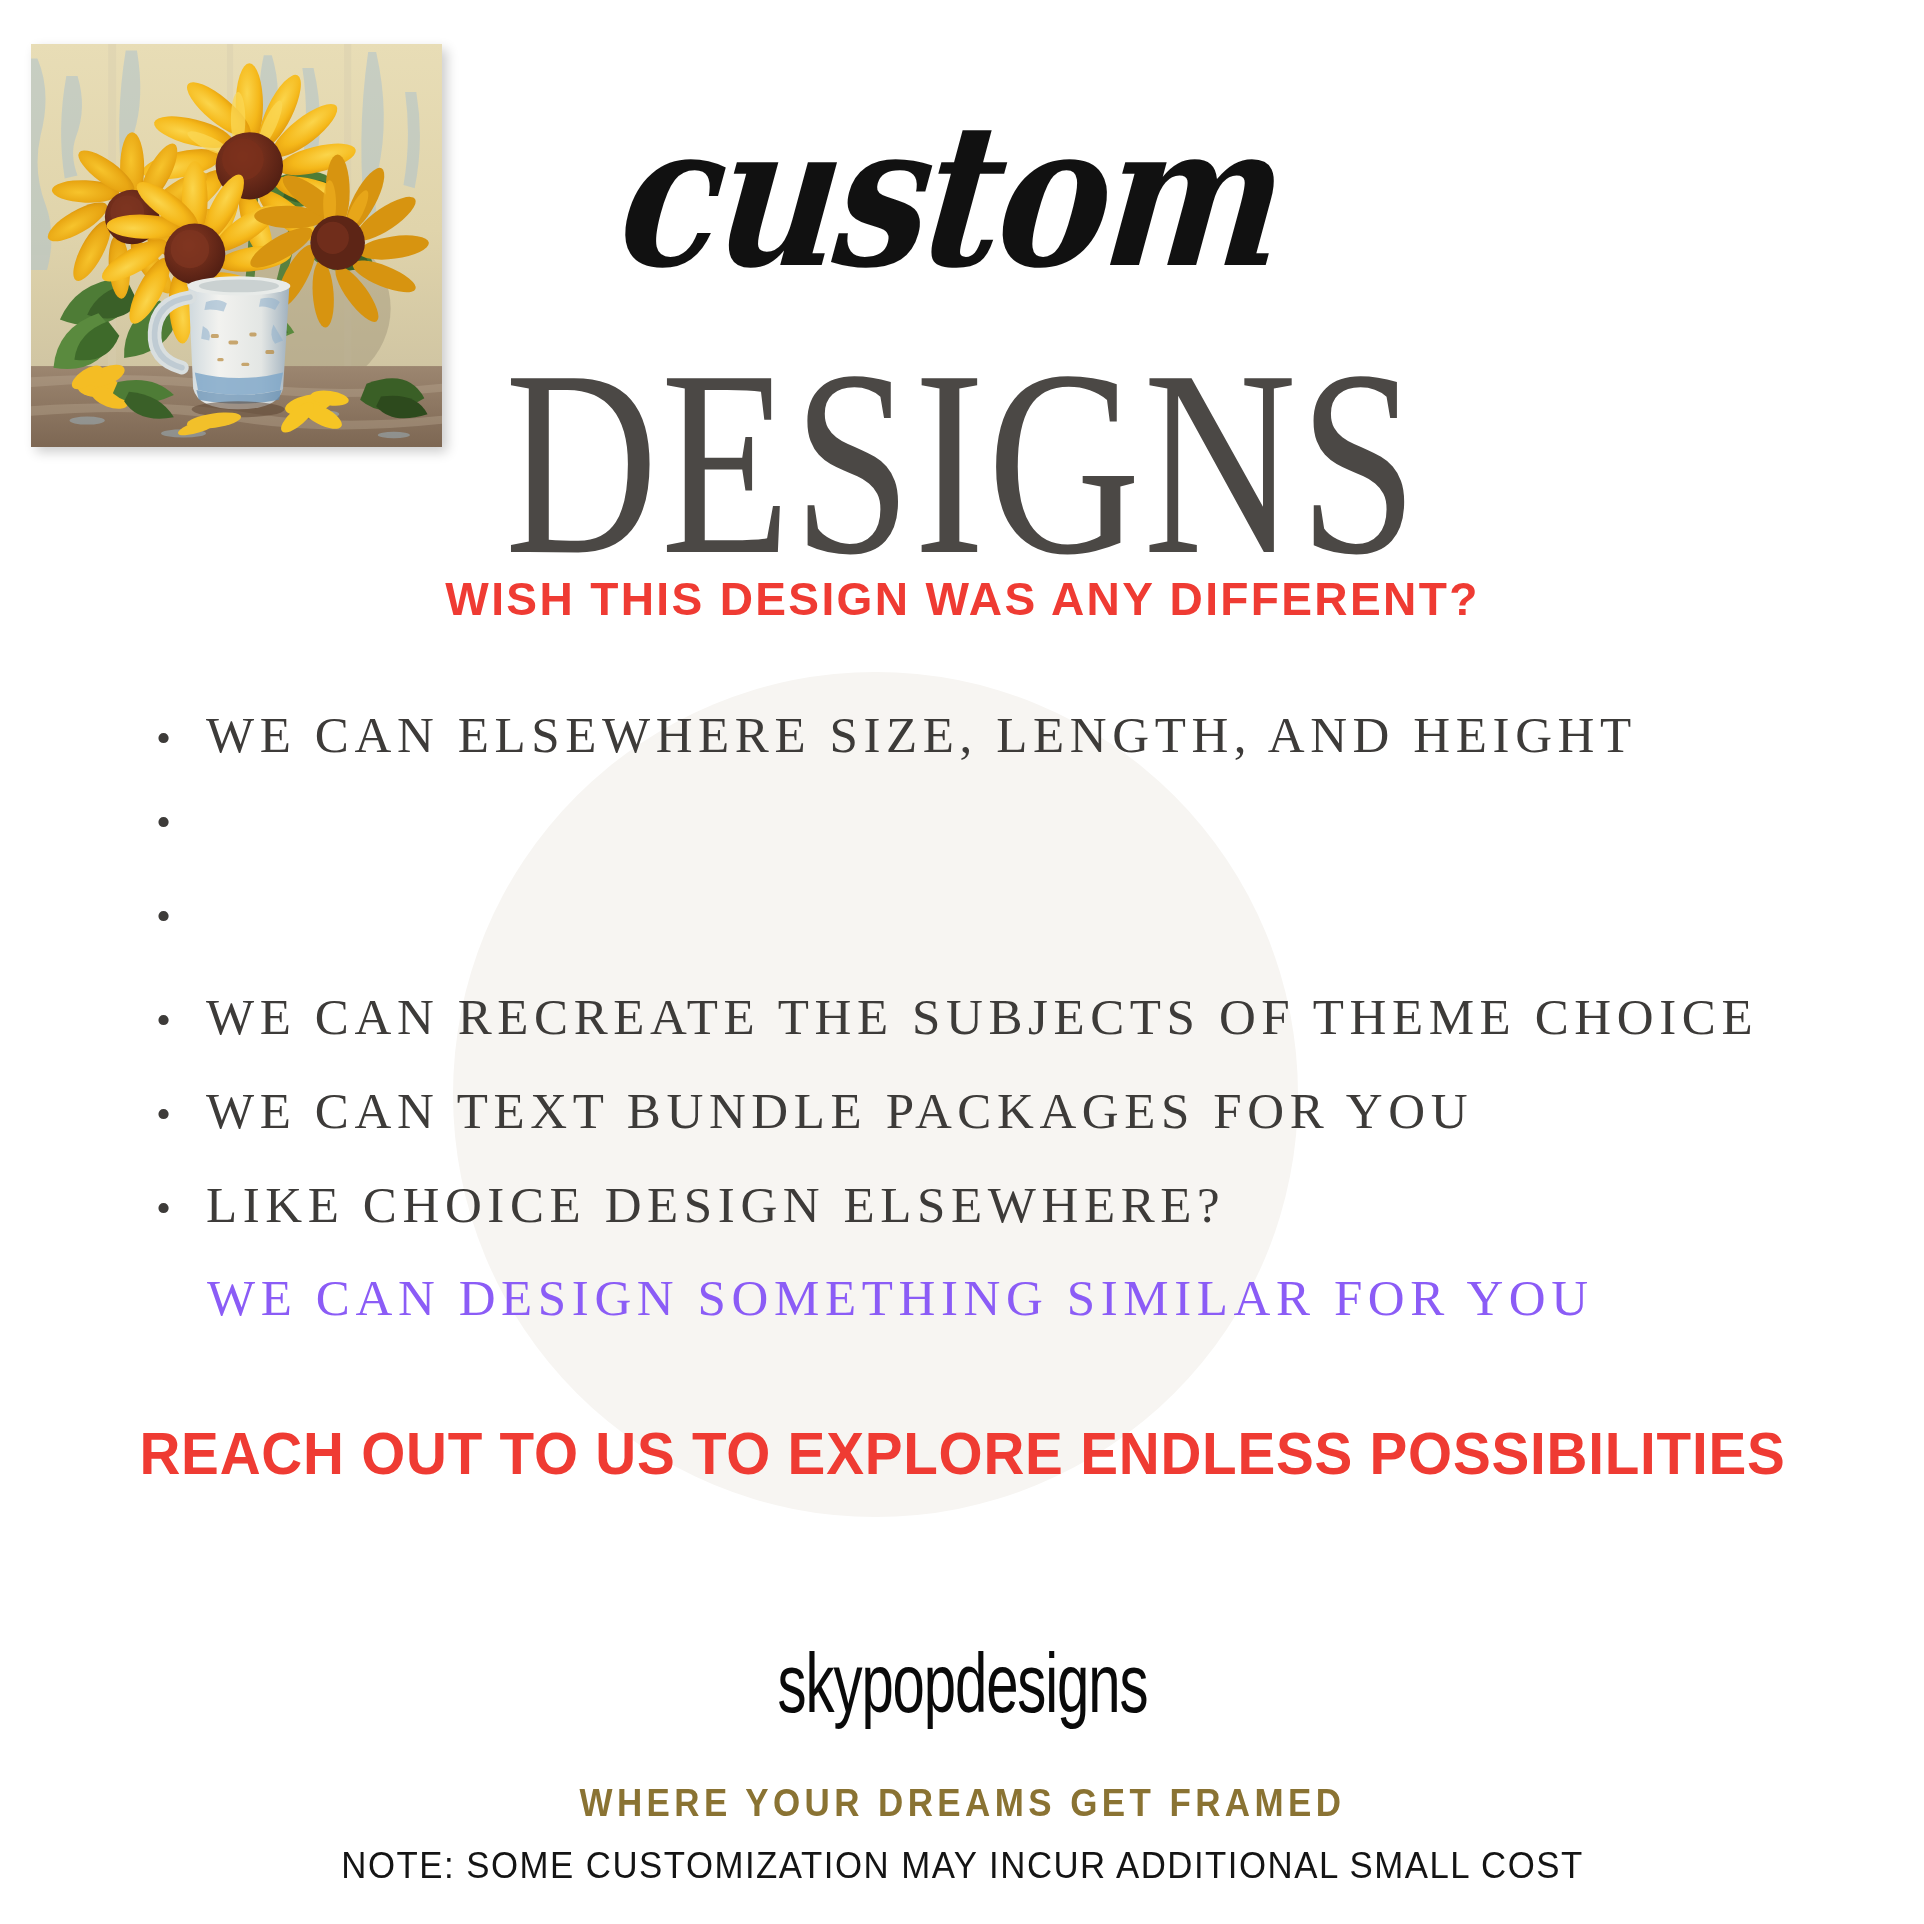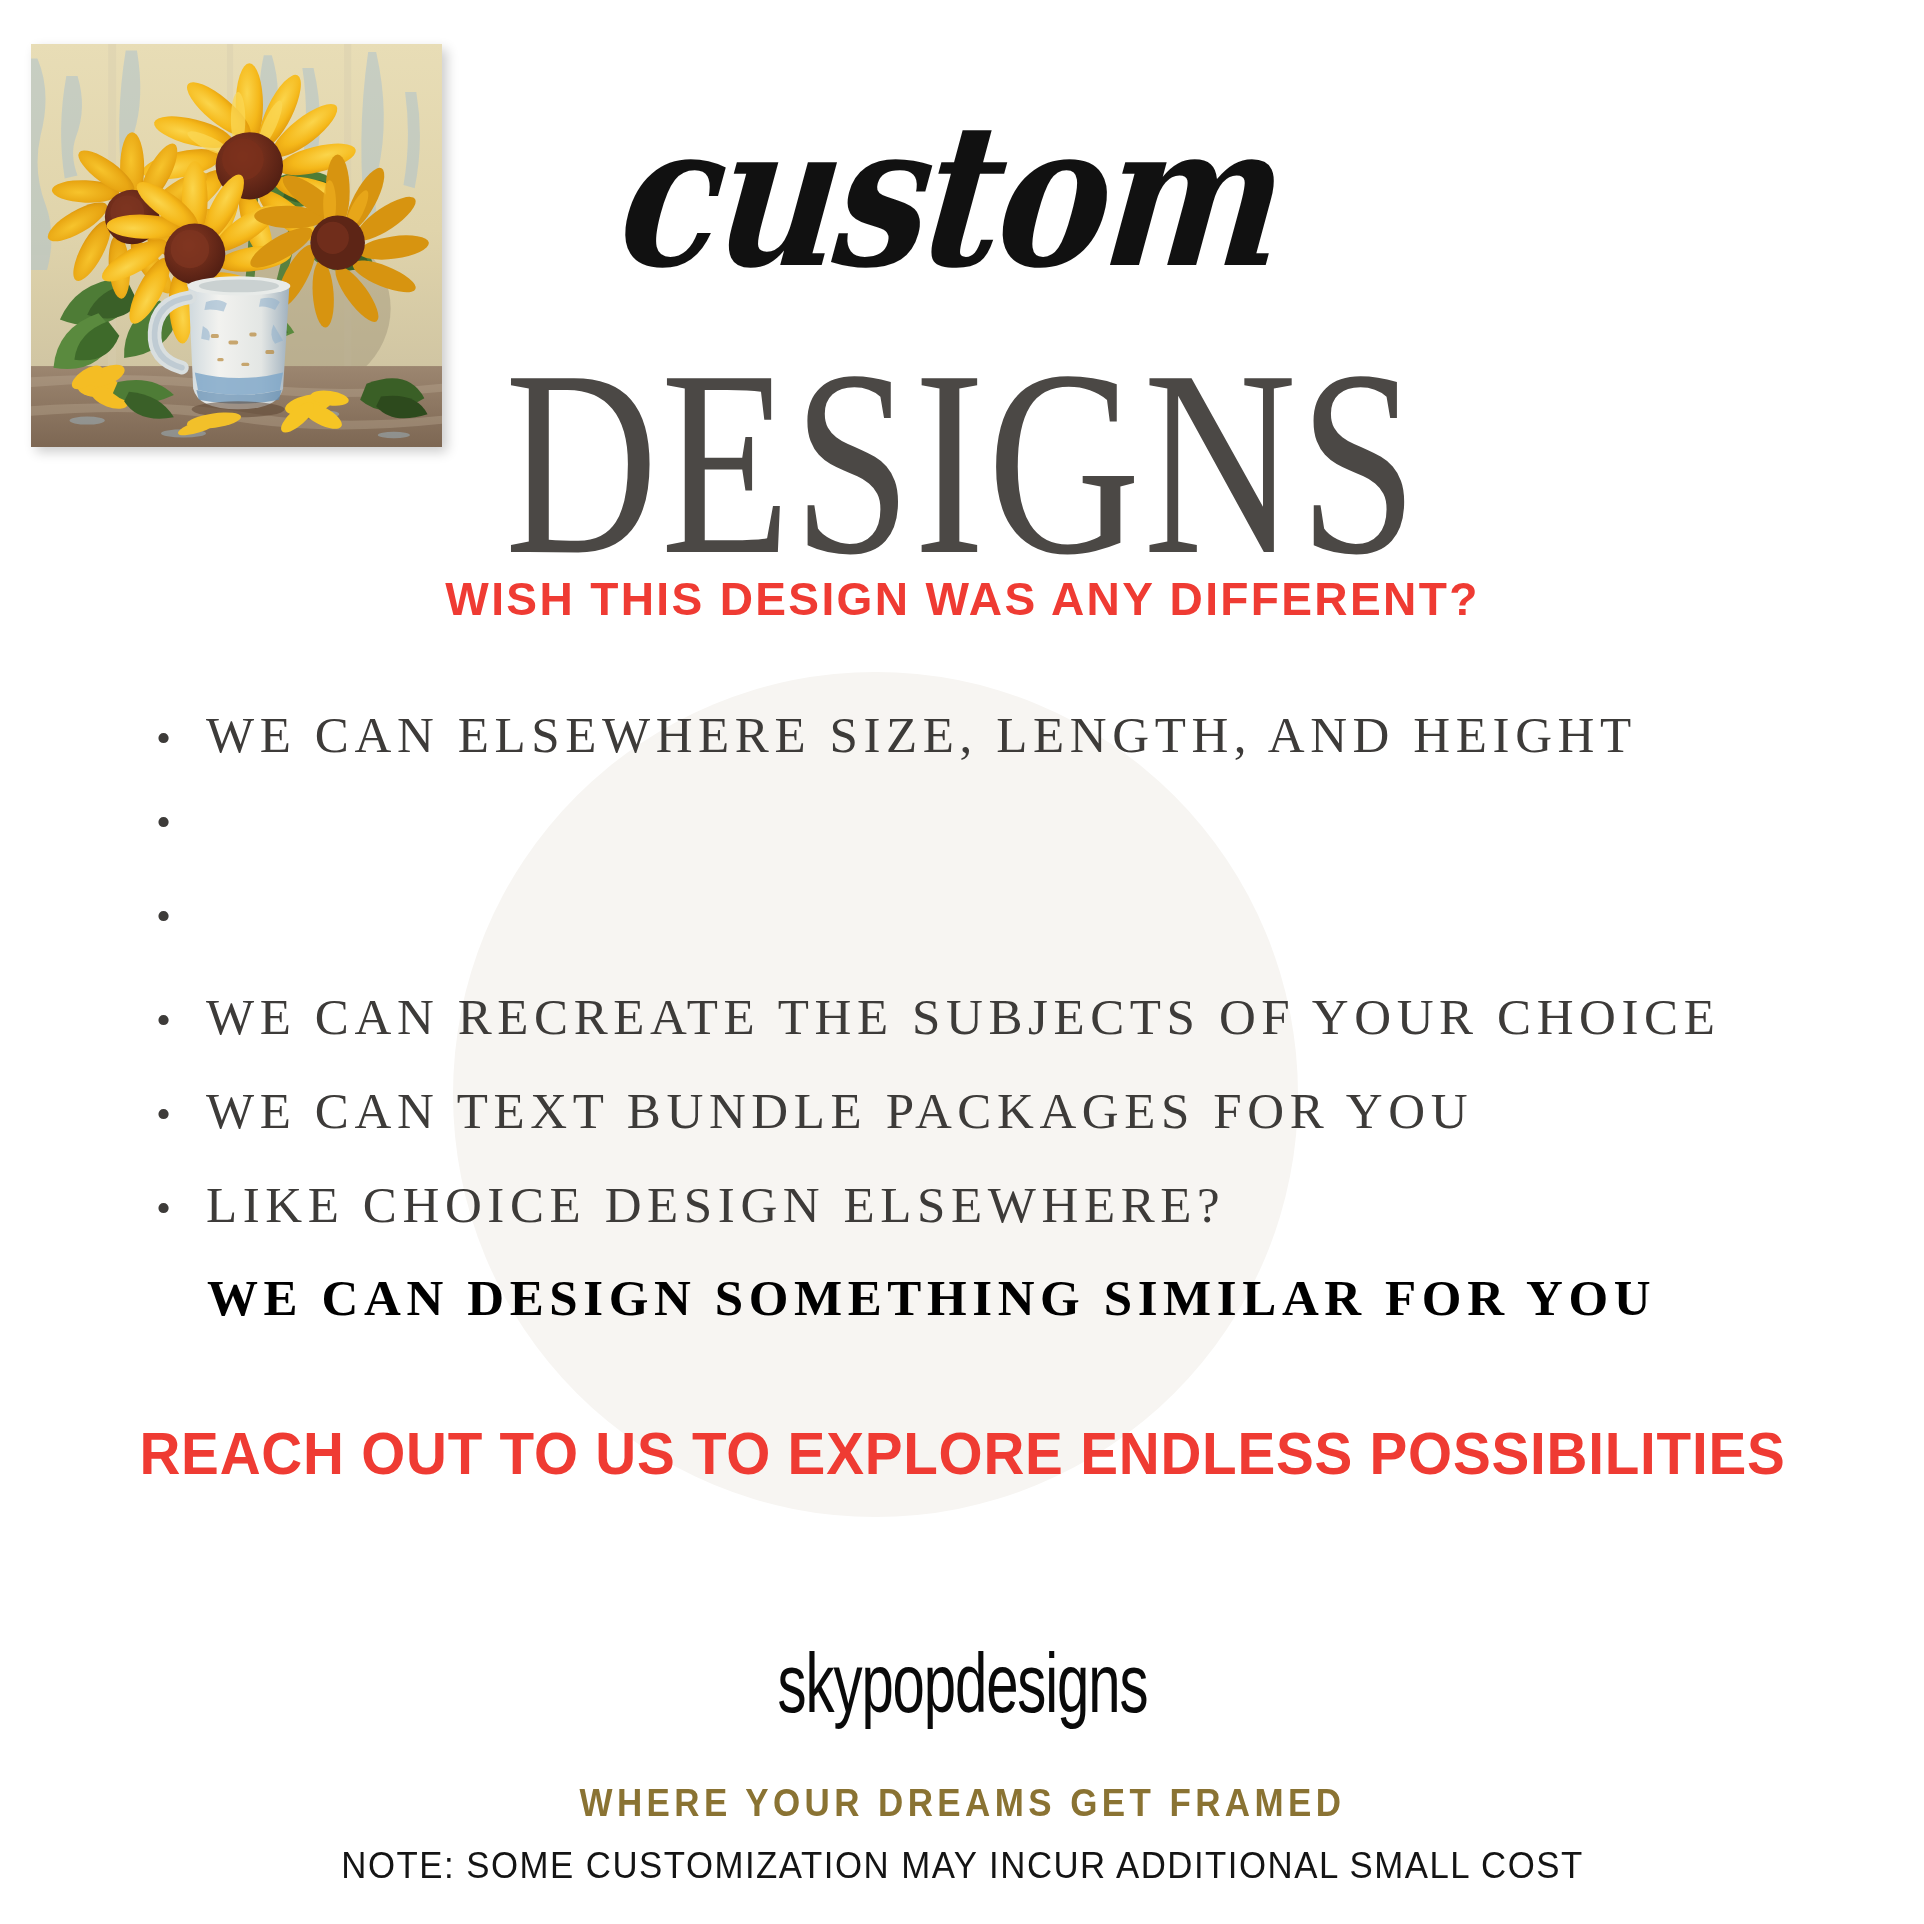--- a/index.html
+++ b/index.html
@@ -129,23 +129,23 @@
     text-align: left;
   }
   .feature-text { flex: 0 0 auto; }
 
   .continuation {
     position: absolute;
     left: 207px;
     top: 1269px;
     z-index: 2;
     font-family: "Liberation Serif", serif;
-    font-weight: 700;
+    font-weight: 400;
     font-size: 51px;
-    color: #000000;
+    color: #8b5cf6;
     letter-spacing: 5.6px;
     white-space: nowrap;
   }
 
   
   .cta-red {
     position: absolute;
     left: 0;
     top: 1420px;
     width: 1925px;
@@ -456,21 +456,21 @@
       <span class="feature-text">WE CAN ELSEWHERE SIZE, LENGTH, AND HEIGHT</span>
     </li>
     <li class="feature-row">
       <span class="bullet-dot">•</span>
     </li>
     <li class="feature-row">
       <span class="bullet-dot">•</span>
     </li>
     <li class="feature-row">
       <span class="bullet-dot">•</span>
-      <span class="feature-text">WE CAN RECREATE THE SUBJECTS OF YOUR CHOICE</span>
+      <span class="feature-text">WE CAN RECREATE THE SUBJECTS OF THEME CHOICE</span>
     </li>
     <li class="feature-row">
       <span class="bullet-dot">•</span>
       <span class="feature-text">WE CAN TEXT BUNDLE PACKAGES FOR YOU</span>
     </li>
     <li class="feature-row">
       <span class="bullet-dot">•</span>
       <span class="feature-text">LIKE CHOICE DESIGN ELSEWHERE?</span>
     </li>
   </ul>

